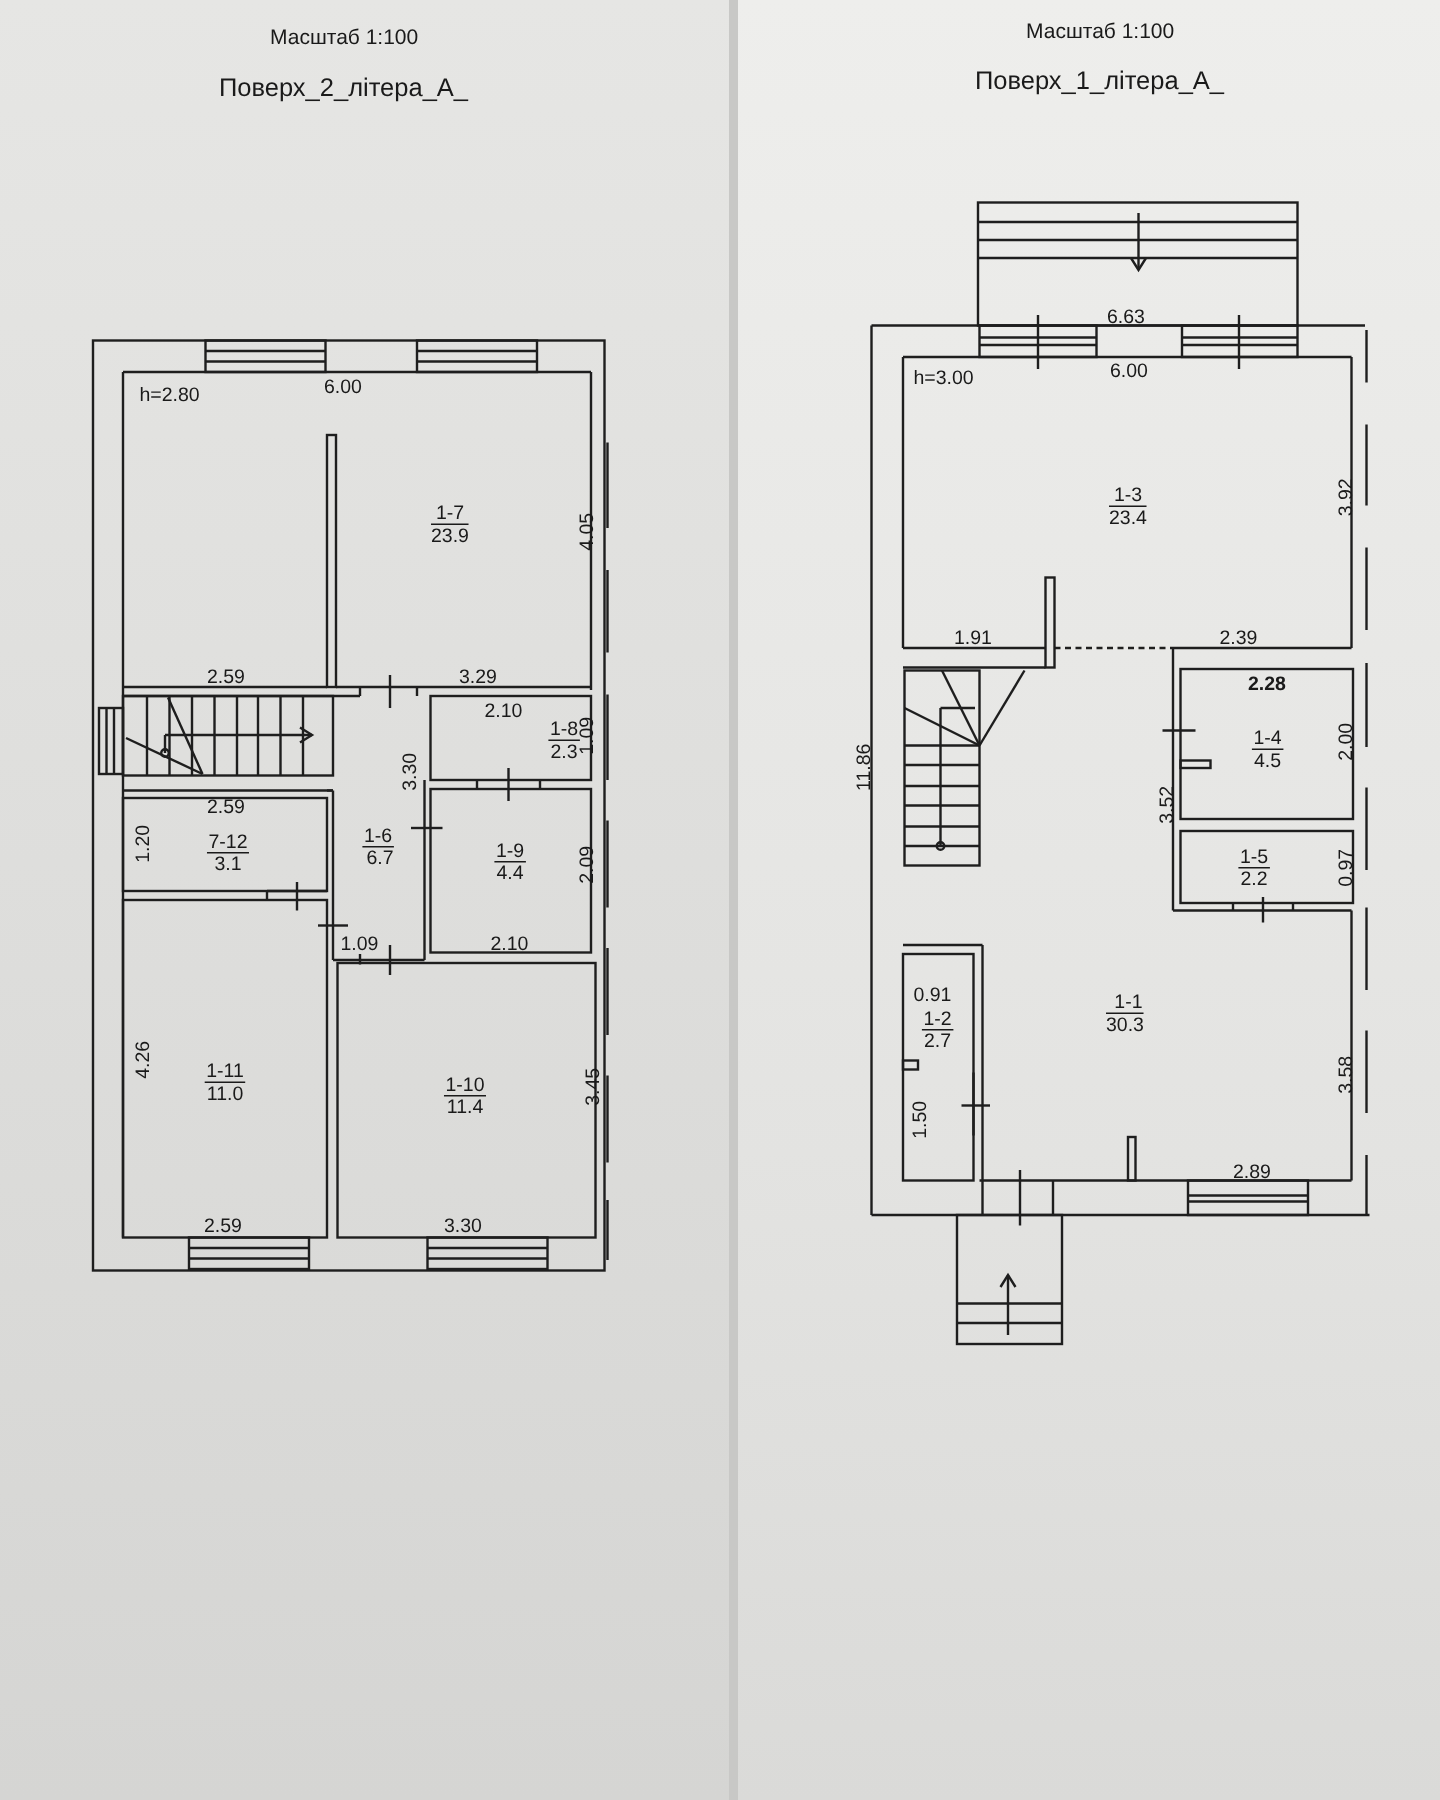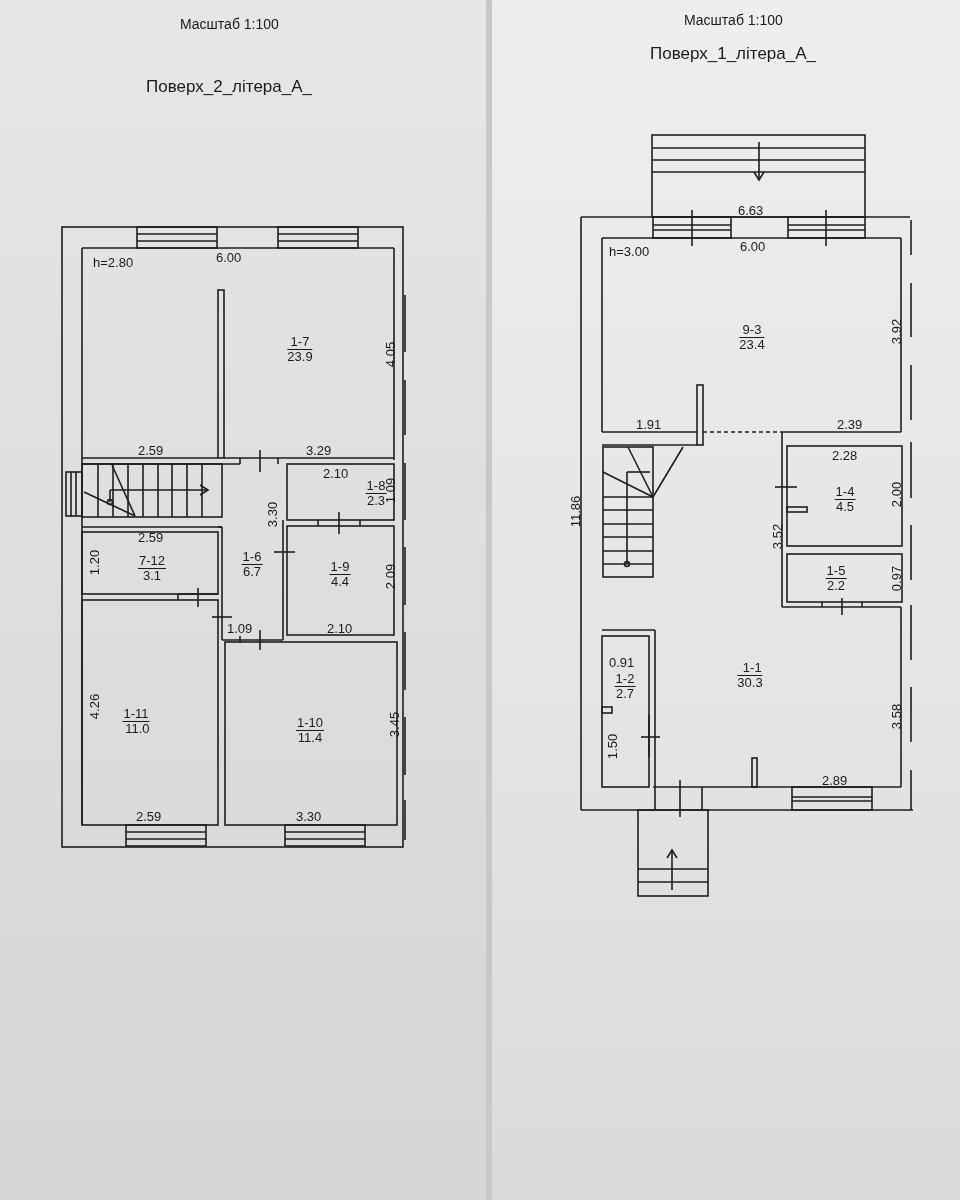--- a/index.html
+++ b/index.html
@@ -105,30 +105,30 @@
     <rect x="126" y="825" width="80" height="21"></rect>
       <line x1="126" y1="832" x2="206" y2="832"></line>
       <line x1="126" y1="839" x2="206" y2="839"></line>
     <rect x="285" y="825" width="80" height="21"></rect>
       <line x1="285" y1="832" x2="365" y2="832"></line>
       <line x1="285" y1="839" x2="365" y2="839"></line>
   </g>
 </svg>
 
 <div class="t scale" style="left:180px;top:17px;">Масштаб 1:100</div>
-<div class="t floor" style="left:146px;top:50px;margin-top:28px;">Поверх_2_літера_А_</div>
+<div class="t floor" style="left:146px;top:50px;">Поверх_2_літера_А_</div>
 <div class="t" style="left:93px;top:256px;">h=2.80</div>
 <div class="t" style="left:216px;top:251px;">6.00</div>
 
 <div class="frac" style="left:300px;top:335px;"><span class="num">1-7</span><span>23.9</span></div>
 <div class="frac" style="left:340px;top:479px;margin-left:36px;"><span class="num">1-8</span><span>2.3</span></div>
 <div class="frac" style="left:340px;top:560px;"><span class="num">1-9</span><span>4.4</span></div>
-<div class="frac" style="left:252px;top:550px;"><span class="num">1-6</span><span>6.7</span></div>
+<div class="frac" style="left:252px;top:550px;text-align:right;"><span class="num">1-6</span><span>6.7</span></div>
 <div class="frac" style="left:152px;top:554px;"><span class="num">7-12</span><span>3.1</span></div>
-<div class="frac" style="left:136px;top:707px;text-align:right;"><span class="num">1-11</span><span>11.0</span></div>
+<div class="frac" style="left:150px;top:707px;"><span class="num">1-11</span><span>11.0</span></div>
 <div class="frac" style="left:310px;top:716px;"><span class="num">1-10</span><span>11.4</span></div>
 
 <div class="t" style="left:138px;top:444px;">2.59</div>
 <div class="t" style="left:306px;top:444px;">3.29</div>
 <div class="t vert" style="left:378px;top:348px;">4.05</div>
 <div class="t" style="left:323px;top:467px;">2.10</div>
 <div class="t vert" style="left:378px;top:484px;">1.09</div>
 <div class="t vert" style="left:260px;top:508px;">3.30</div>
 <div class="t" style="left:138px;top:531px;">2.59</div>
 <div class="t vert" style="left:82px;top:556px;">1.20</div>
@@ -232,30 +232,30 @@
     <polyline points="667,858 672,850 677,858"></polyline>
   </g>
 </svg>
 
 <div class="t scale" style="left:684px;top:13px;">Масштаб 1:100</div>
 <div class="t floor" style="left:650px;top:45px;">Поверх_1_літера_А_</div>
 <div class="t" style="left:738px;top:204px;">6.63</div>
 <div class="t" style="left:740px;top:240px;">6.00</div>
 <div class="t" style="left:609px;top:245px;">h=3.00</div>
 
-<div class="frac" style="left:752px;top:323px;"><span class="num">9-3</span><span>23.4</span></div>
+<div class="frac" style="left:752px;top:323px;"><span class="num">1-3</span><span>23.4</span></div>
 <div class="frac" style="left:845px;top:485px;"><span class="num">1-4</span><span>4.5</span></div>
 <div class="frac" style="left:836px;top:564px;"><span class="num">1-5</span><span>2.2</span></div>
 <div class="frac" style="left:750px;top:661px;text-align:right;"><span class="num">1-1</span><span>30.3</span></div>
 <div class="frac" style="left:625px;top:672px;"><span class="num">1-2</span><span>2.7</span></div>
 
 <div class="t vert" style="left:884px;top:325px;">3.92</div>
 <div class="t" style="left:636px;top:418px;">1.91</div>
-<div class="t" style="left:837px;top:418px;">2.39</div>
+<div class="t" style="left:813px;top:418px;">2.39</div>
 <div class="t vert" style="left:560px;top:505px;">11.86</div>
-<div class="t" style="left:832px;top:449px;">2.28</div>
+<div class="t" style="left:832px;top:449px;font-weight:bold;">2.28</div>
 <div class="t vert" style="left:884px;top:488px;">2.00</div>
 <div class="t vert" style="left:765px;top:530px;">3.52</div>
 <div class="t vert" style="left:884px;top:572px;">0.97</div>
 <div class="t" style="left:609px;top:656px;">0.91</div>
 <div class="t vert" style="left:600px;top:740px;">1.50</div>
 <div class="t vert" style="left:884px;top:710px;">3.58</div>
 <div class="t" style="left:822px;top:774px;text-align:right;">2.89</div>
 
 </body></html>

